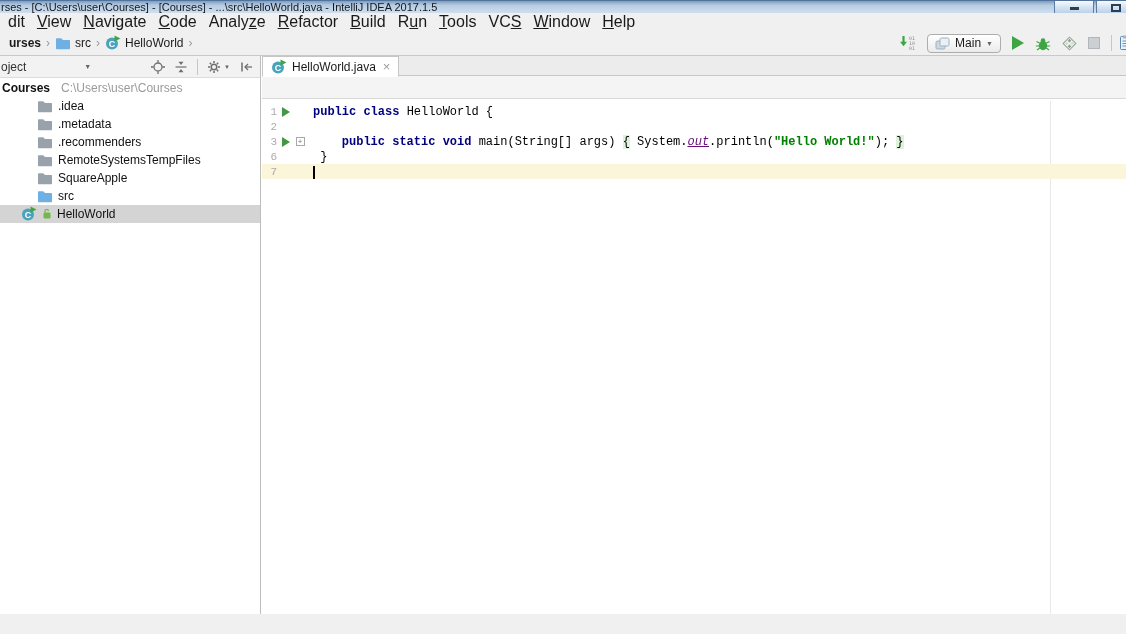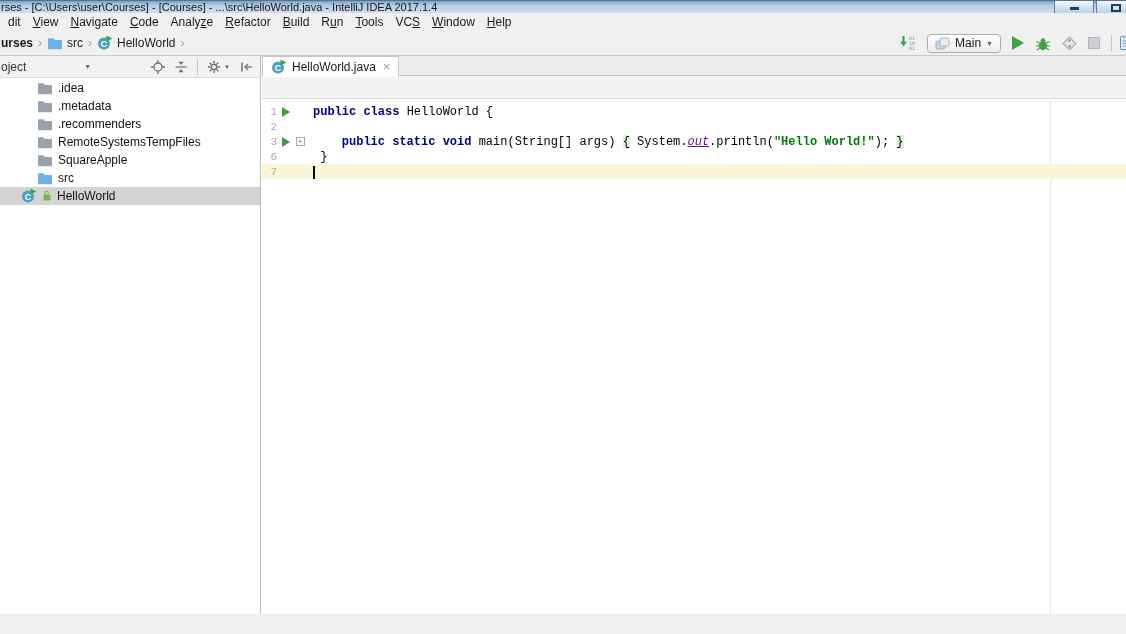--- a/index.html
+++ b/index.html
@@ -11,28 +11,28 @@
     background:linear-gradient(#7e9dc0, #b6cbe2 35%, #cfdfee); border-top:1px solid #51729b; }
   .title-text { position:absolute; left:1px; top:0px; font-size:11px; color:#14171c; white-space:nowrap; }
   .win-buttons { position:absolute; right:-10px; top:0; display:flex; gap:2px; }
   .win-btn { width:40px; height:15px; border:1px solid #5a7ba0; border-top:none; border-radius:0 0 4px 4px;
     background:linear-gradient(#f6fafd, #d4e3f2 45%, #b3cce5); display:flex; align-items:flex-start; justify-content:center; }
   .glyph-min { width:9px; height:3px; background:#2b3e57; margin-top:6px; }
   .glyph-max { width:10px; height:8px; border:2px solid #2b3e57; margin-top:3px; }
 
   
   .menubar { position:absolute; top:13px; left:0; right:0; height:18px; display:flex; align-items:center;
-    padding-left:2px; font-size:12px; color:#1a1a1a; background:#f0f0f0; }
+    padding-left:2px; font-size:16px; color:#1a1a1a; background:#f0f0f0; }
   .menu-item { padding:1px 6px; white-space:nowrap; }
   .mn { text-decoration:underline; }
 
   
   .navbar { position:absolute; top:31px; left:0; right:0; height:25px; background:#f0f0f0;
     border-bottom:1px solid #c9c9c9; display:flex; align-items:center; }
-  .crumbs { display:flex; align-items:center; padding-left:1px; font-size:12px; color:#1a1a1a; }
+  .crumbs { display:flex; align-items:center; padding-left:9px; font-size:12px; color:#1a1a1a; }
   .crumb { display:flex; align-items:center; gap:4px; }
   .crumb.first { font-weight:bold; }
   .chev { color:#9a9a9a; font-size:12px; margin:0 5px; }
   .nav-toolbar { margin-left:auto; display:flex; align-items:center; gap:11px; padding-right:14px; position:relative; }
   .run-combo { display:flex; align-items:center; gap:5px; border:1px solid #adadad; border-radius:4px;
     background:linear-gradient(#ffffff,#ebebeb); height:19px; padding:0 7px; font-size:12px; color:#1a1a1a; }
   .combo-caret { font-size:7px; color:#666; }
   .tb-run-tri { width:0; height:0; border-left:12px solid #3fa544; border-top:7px solid transparent; border-bottom:7px solid transparent; }
   .tb-stop { width:12px; height:12px; background:#ccd0d4; border:1px solid #b2b6ba; }
   .tb-sep { width:1px; height:16px; background:#c6c6c6; }
@@ -88,21 +88,21 @@
   .status-right { margin-left:auto; display:flex; align-items:center; gap:16px; padding-right:9px; color:#3a3a3a; font-size:11.5px; }
   .updown { font-size:9px; color:#808080; margin-left:2px; }
   svg { display:block; }
 </style>
 </head>
 <body>
 
 <div class="window">
 
   <div class="titlebar">
-    <span class="title-text">rses - [C:\Users\user\Courses] - [Courses] - ...\src\HelloWorld.java - IntelliJ IDEA 2017.1.4</span>
+    <span class="title-text">rses - [C:\Users\user\Courses] - [Courses] - ...\src\HelloWorld.java - IntelliJ IDEA 2017.1.5</span>
     <div class="win-buttons">
       <div class="win-btn">
           <div class="glyph-min"></div>
         </div>
       <div class="win-btn">
           <div class="glyph-max"></div>
         </div>
     </div>
   </div>
 
@@ -230,20 +230,24 @@
           <span id="ic-hide">
               <svg width="14" height="14" viewBox="0 0 14 14">
                 <path d="M3 2.5v9" stroke="#6e6e6e" stroke-width="1.5"></path>
                 <path d="M13 7H6" stroke="#6e6e6e" stroke-width="1.3"></path>
                 <path d="M9 4 6 7l3 3" fill="none" stroke="#6e6e6e" stroke-width="1.3"></path>
               </svg>
             </span>
         </div>
       </div>
       <div class="tree" id="tree">
+          <div class="tree-row ind-0">
+            <span class="tree-label bold">Courses</span>
+            <span class="tree-sub">C:\Users\user\Courses</span>
+          </div>
           <div class="tree-row ind-1">
             <span>
               <svg width="16" height="14" viewBox="0 0 16 14">
                 <path d="M1 3.2c0-.6.4-1 1-1h4.2L8 3.9h6c.6 0 1 .4 1 1v7.3c0 .6-.4 1-1 1H2c-.6 0-1-.4-1-1z" fill="#99a2ab"></path>
               </svg>
             </span>
             <span class="tree-label">.idea</span>
           </div>
           <div class="tree-row ind-1">
             <span>

